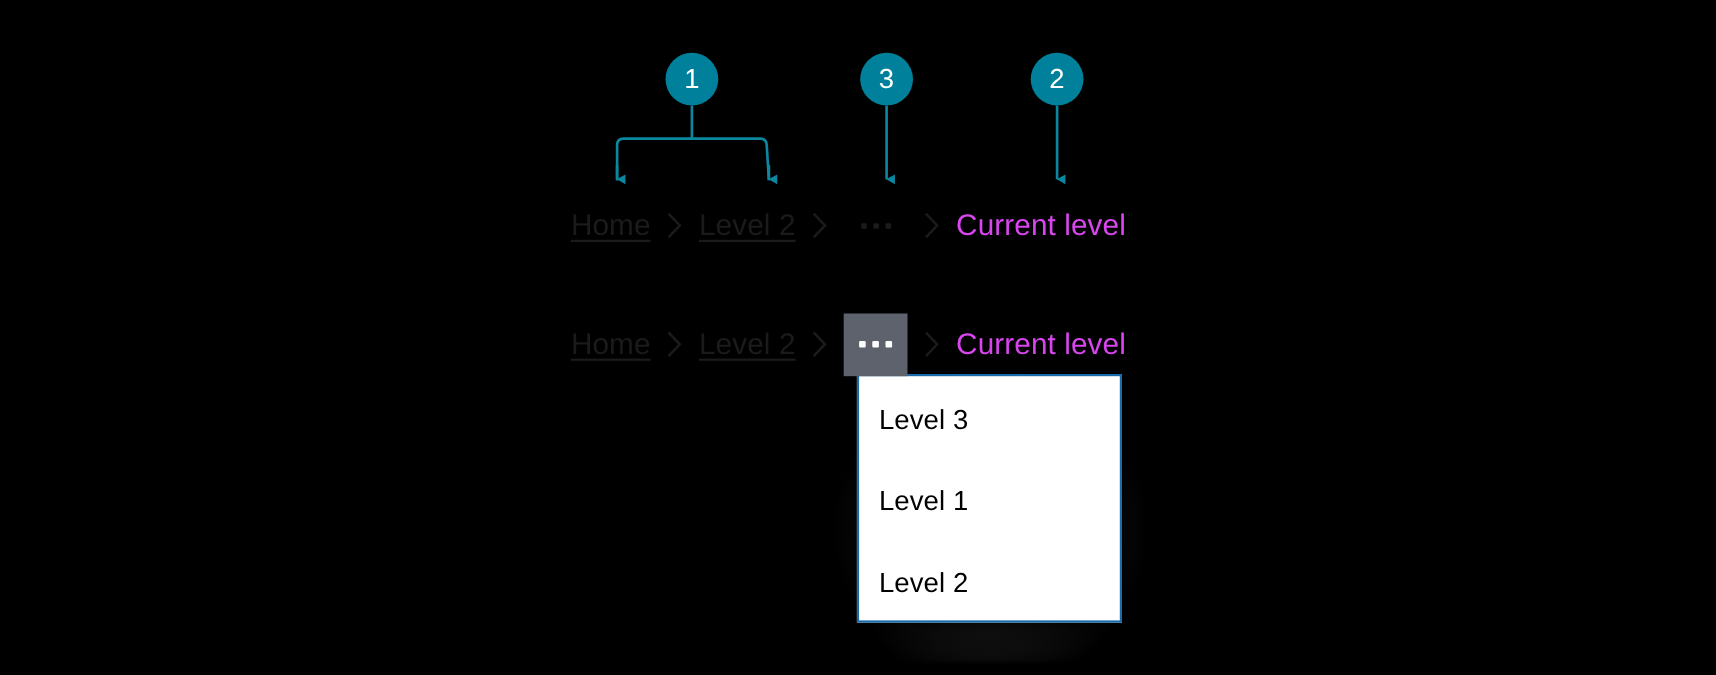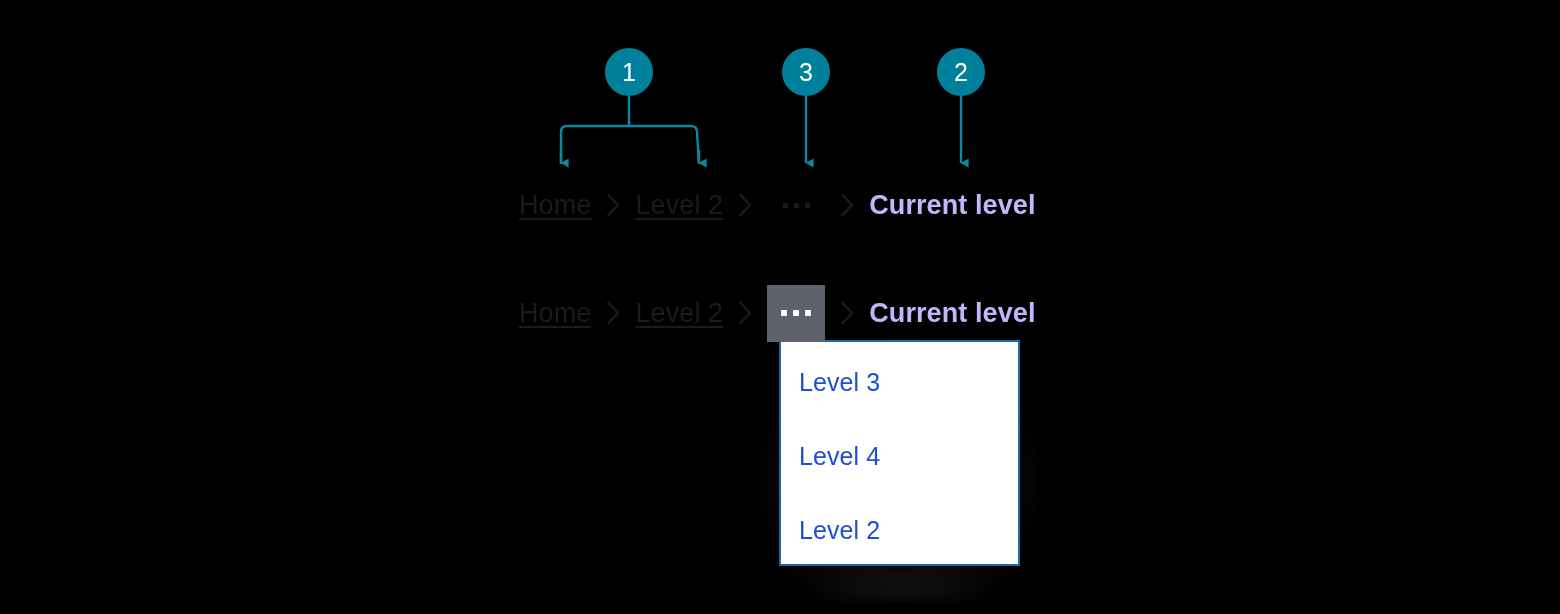--- a/index.html
+++ b/index.html
@@ -59,22 +59,21 @@
     letter-spacing: 0.1px;
     text-align: center;
   }
   .crumb.link {
     text-decoration: underline;
     text-underline-offset: 4px;
     text-decoration-thickness: 1.5px;
     color: #1b1b1b;
   }
   .crumb.current {
-    color: #c4b5fd;
-    font-weight: bold;
+    color: #d946ef;
   }
   .sep {
     display: inline-block;
     width: 44px;
     text-align: center;
     color: #1b1b1b;
     font-size: 23px;
     font-family: "Liberation Sans", sans-serif;
   }
   .sep svg { display: block; margin: 0 auto; }
@@ -128,21 +127,21 @@
     background: #ffffff;
     border: 2px solid #1a6bab;
     box-sizing: border-box;
     box-shadow: 0 10px 26px rgba(0,0,0,0.55),
                 0 2px 10px rgba(0,0,0,0.45);
   }
   .flyout-item {
     position: absolute;
     left: 18px;
     font-size: 25px;
-    color: #1d4ed8;
+    color: #000000;
     font-family: "Liberation Sans", sans-serif;
     letter-spacing: 0.1px;
   }
   .flyout-item.i0 { top: 26px; }
   .flyout-item.i1 { top: 100px; }
   .flyout-item.i2 { top: 174px; }
 
   
   #flyout-halo {
     position: absolute;
@@ -256,18 +255,18 @@
     </span>
 
     <span class="crumb current">Current level</span>
   </div>
 
   <div id="flyout-halo"></div>
 
   <div id="flyout-wrap">
     <div class="flyout">
       <div class="flyout-item i0">Level 3</div>
-      <div class="flyout-item i1">Level 4</div>
+      <div class="flyout-item i1">Level 1</div>
       <div class="flyout-item i2">Level 2</div>
     </div>
   </div>
 
 </div>
 
 </body></html>

